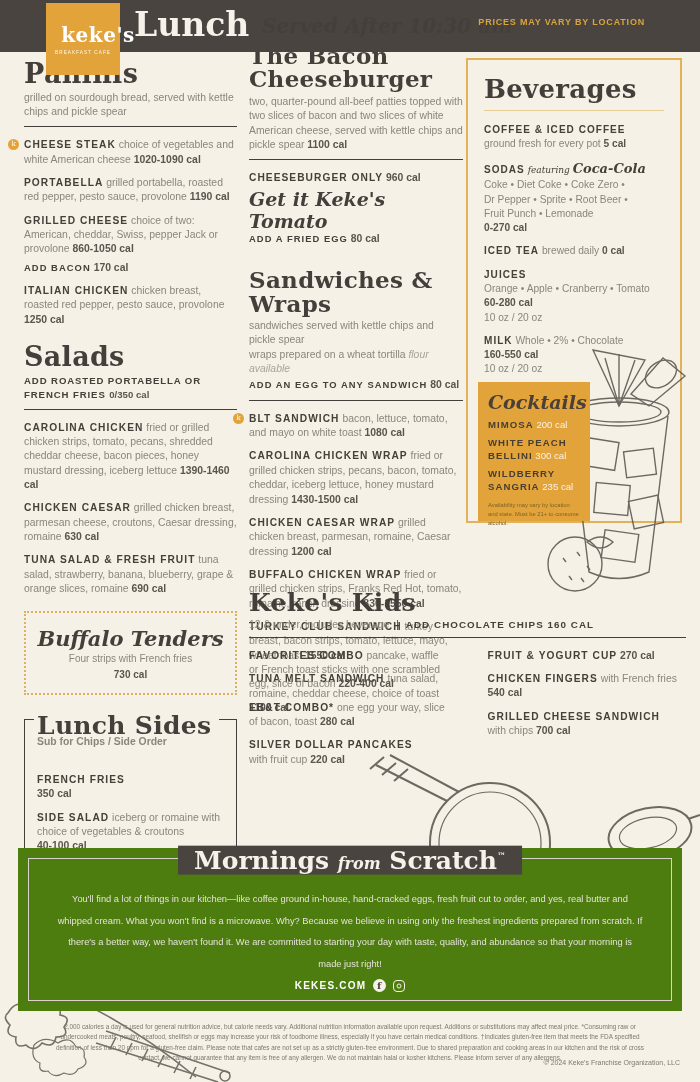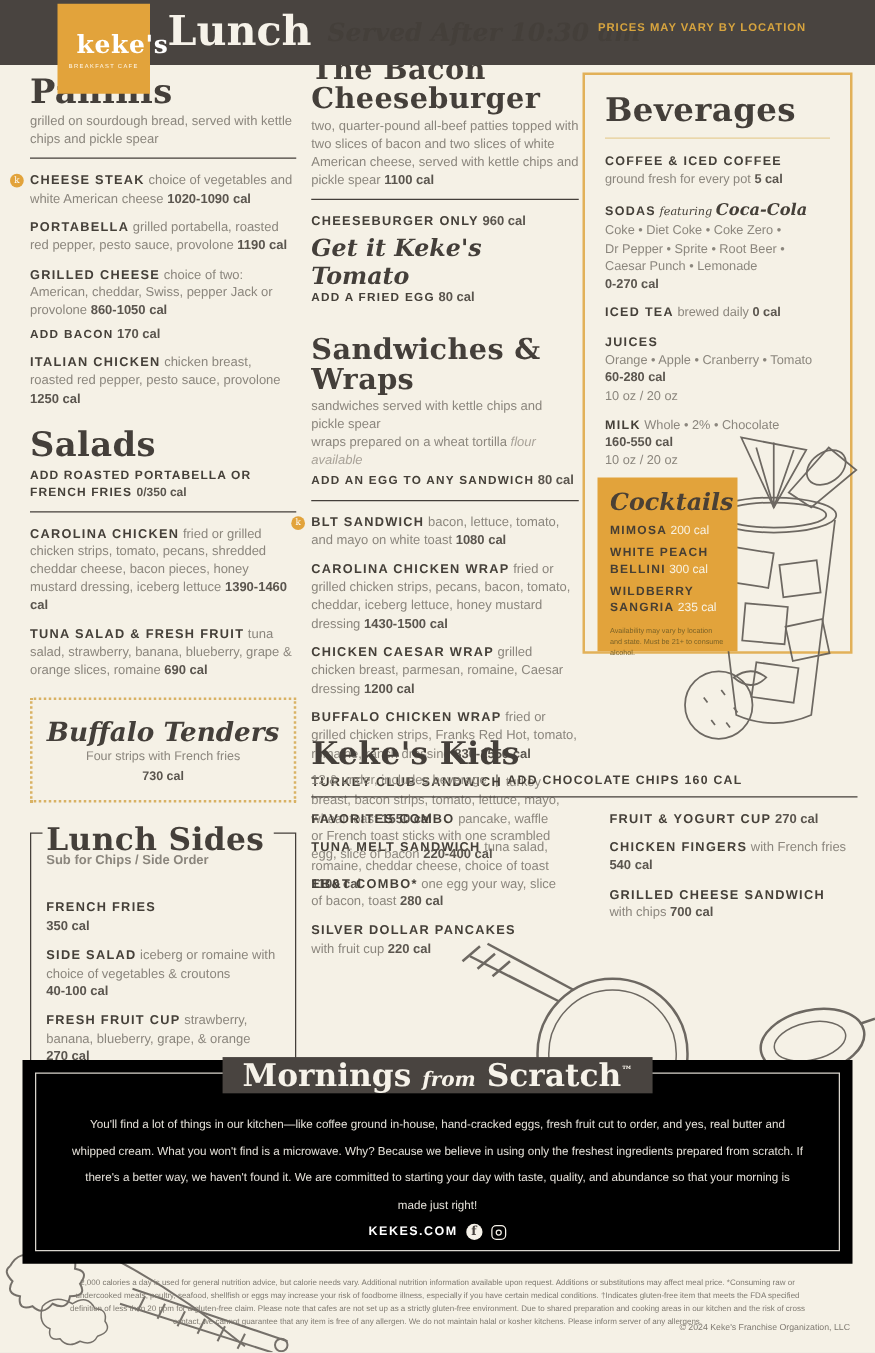--- a/index.html
+++ b/index.html
@@ -69,21 +69,21 @@
 
   
   .kids { position:absolute; left:249px; top:590px; width:437px; }
   .kids-meta { font-size:10.4px; color:#8B867D; margin-top:1px; }
   .kids-meta .pipe { color:#454039; margin:0 4px; }
   .kids-meta .nm { font-size:9.8px; }
   .kids-cols { display:flex; gap:40px; }
   .kids-cols > div { width:206px; }
 
   
-  .footer { position:absolute; left:18px; top:848px; width:664px; height:163px; background:#000000; z-index:4; }
+  .footer { position:absolute; left:18px; top:848px; width:664px; height:163px; background:#4d7c0f; z-index:4; }
   .finner { position:absolute; left:10px; top:10px; right:10px; bottom:10px; border:1.5px solid #D9D5CD; }
   .ftitle { position:absolute; left:50%; top:0; transform:translate(-50%,-46%); background:#494440; padding:0 16px;
             white-space:nowrap; color:#F6F2E9; font-family:"DejaVu Serif", serif; font-size:25px; font-weight:bold; }
   .ftitle .script { color:#F6F2E9; font-size:16px; font-weight:bold; }
   .ftitle sup { font-size:9px; }
   .ftext { margin:30px auto 0; width:588px; text-align:center; color:#E6E2DA; font-size:9.3px; line-height:2.32; }
   .fsite { display:flex; justify-content:center; align-items:center; gap:7px; margin-top:4px;
            color:#FFFFFF; font-weight:bold; font-size:10px; letter-spacing:1.2px; }
   .icf { width:13px; height:13px; border-radius:50%; background:#F6F2E9; color:#494440; font-weight:bold;
          font-size:10px; line-height:13px; text-align:center; font-family:"DejaVu Serif", serif; }
@@ -152,20 +152,25 @@
         <span>ADD ROASTED PORTABELLA OR FRENCH FRIES</span>
         <span class="cl" style="letter-spacing:0">0/350 cal</span>
       </p>
       <hr class="dark">
       <p class="mi">
         <span class="nm">CAROLINA CHICKEN</span>
         <span class="ds">fried or grilled chicken strips, tomato, pecans, shredded cheddar cheese, bacon pieces, honey mustard dressing, iceberg lettuce</span>
         <span class="cl">1390-1460 cal</span>
       </p>
       <p class="mi">
+        <span class="nm">CHICKEN CAESAR</span>
+        <span class="ds">grilled chicken breast, parmesan cheese, croutons, Caesar dressing, romaine</span>
+        <span class="cl">630 cal</span>
+      </p>
+      <p class="mi">
         <span class="nm">TUNA SALAD &amp; FRESH FRUIT</span>
         <span class="ds">tuna salad, strawberry, banana, blueberry, grape &amp; orange slices, romaine</span>
         <span class="cl">690 cal</span>
       </p>
     </section>
 
     <div class="dotted">
       <div class="script">Buffalo Tenders</div>
       <span class="ds">Four strips with French fries</span>
       <span class="cl">730 cal</span>
@@ -271,21 +276,21 @@
       <span class="ds">ground fresh for every pot</span>
       <span class="cl">5 cal</span>
     </div>
 
     <div class="bev">
       <span class="nm">SODAS</span>
       <span class="feat">featuring</span>
       <span class="brand">Coca-Cola</span><br>
       <span class="ds">Coke • Diet Coke • Coke Zero •</span><br>
       <span class="ds">Dr Pepper • Sprite • Root Beer •</span><br>
-      <span class="ds">Caesar Punch • Lemonade</span><br>
+      <span class="ds">Fruit Punch • Lemonade</span><br>
       <span class="cl">0-270 cal</span>
     </div>
 
     <div class="bev">
       <span class="nm">ICED TEA</span>
       <span class="ds">brewed daily</span>
       <span class="cl">0 cal</span>
     </div>
 
 

